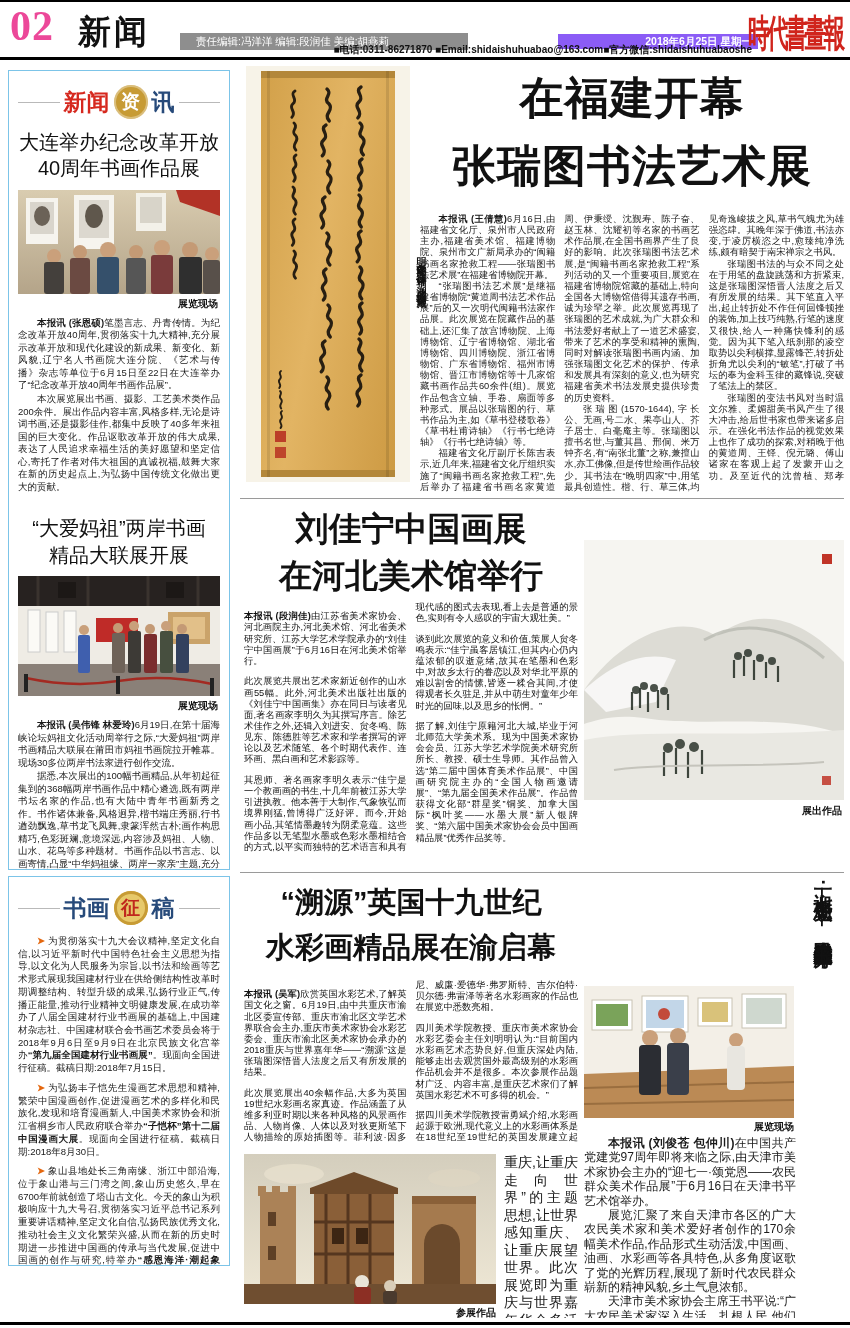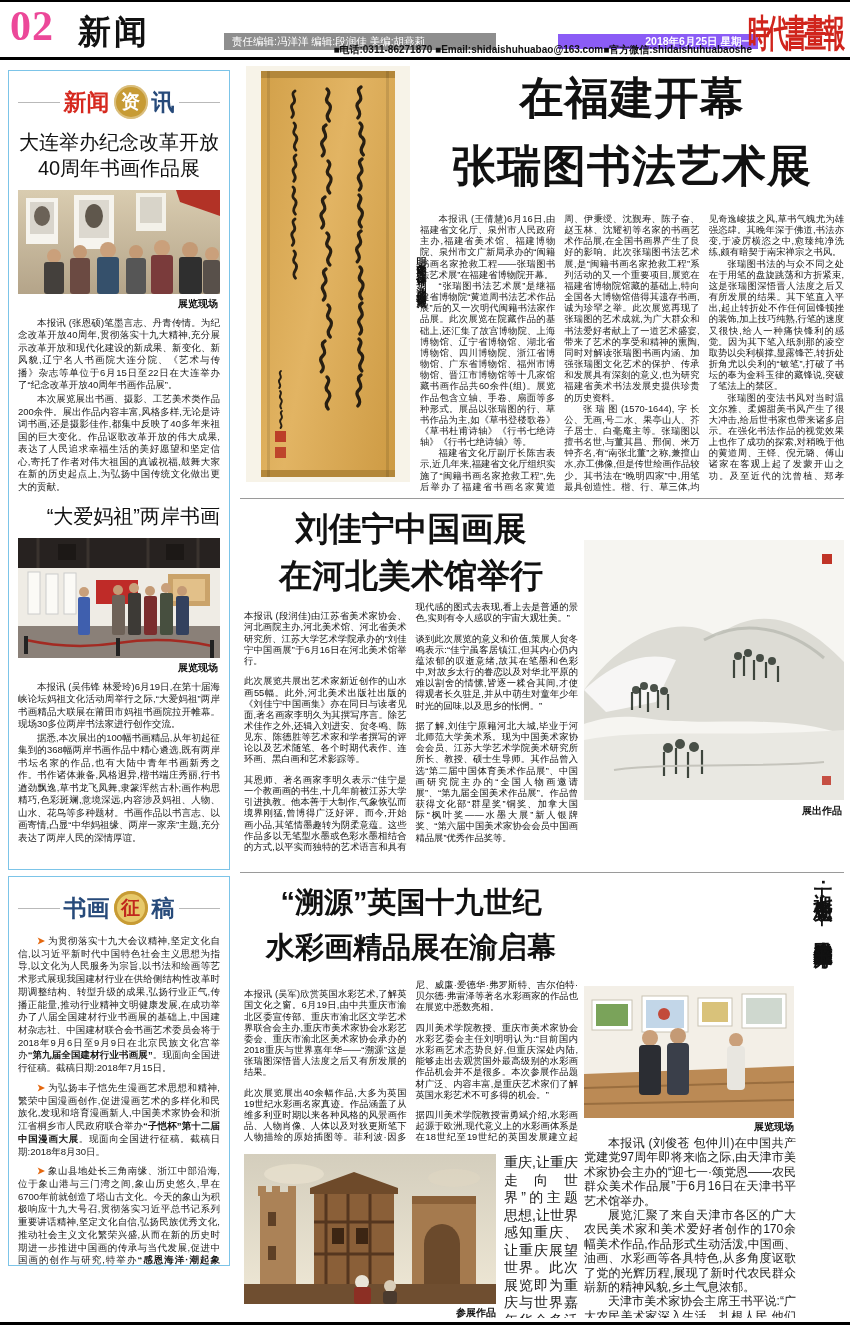--- a/index.html
+++ b/index.html
@@ -7,21 +7,21 @@
         font-family:"Liberation Sans",sans-serif;color:#111;}
   .abs{position:absolute;}
   
   .rule-top{left:0;top:0;width:850px;height:2px;background:#000;}
   .rule-head{left:0;top:57px;width:850px;height:3px;background:#000;}
   .rule-bottom{left:0;top:1322px;width:850px;height:3px;background:#000;}
   .page-num{left:10px;top:2px;font-family:"Liberation Serif",serif;font-weight:700;
             font-size:42px;color:#ec4899;letter-spacing:1px;}
   .section-name{left:78px;top:10px;font-size:33px;font-weight:900;letter-spacing:3px;}
   .editors-bar{left:180px;top:33px;width:256px;height:17px;background:#8e8e8e;color:#fff;
-               font-size:10.5px;line-height:17px;padding:0 8px;white-space:nowrap;overflow:hidden;margin-left:44px;}
+               font-size:10.5px;line-height:17px;padding:0 16px;white-space:nowrap;overflow:hidden;}
   .date-bar{left:558px;top:26px;width:194px;height:15px;background:#8b5cf6;color:#fff;
             font-size:10.5px;line-height:15px;text-align:right;padding-right:6px;font-weight:700;margin-top:8px;}
   .contact{left:200px;top:43px;width:552px;text-align:right;font-size:10px;font-weight:700;}
   .paper-logo{left:748px;top:8px;width:100px;font-family:"Liberation Serif",serif;font-weight:900;
               color:#d0241c;font-size:25px;white-space:nowrap;letter-spacing:-3px;
               transform:scale(.86,1.5);transform-origin:left top;}
   
   .lbox{left:8px;width:222px;border:1px solid #7cc4e8;box-sizing:border-box;
         padding:8px 9px;background:#fff;overflow:hidden;}
   .lbox1{top:70px;height:800px;}
@@ -45,21 +45,21 @@
   .scroll-photo{left:246px;top:66px;width:164px;height:416px;background:#f7f3e8;}
   .scroll-inner{position:absolute;left:15px;top:5px;width:134px;height:406px;
                 background:linear-gradient(100deg,#d2a049,#e2b463 45%,#cd9a43);}
   .scroll-caption{left:414px;top:248px;height:234px;writing-mode:vertical-rl;
                   font-size:10px;font-weight:700;letter-spacing:2px;}
   .main-headline{left:420px;top:64px;width:424px;text-align:center;font-size:44px;
                  font-weight:900;line-height:1.55;letter-spacing:1px;}
   .main-body{left:420px;top:214px;width:424px;height:282px;column-count:3;column-gap:9px;
              font-size:9.3px;line-height:1.2;text-align:justify;overflow:hidden;}
   .main-body p,.colbody p{margin:0;text-indent:2em;color:#1a1a1a;}
-  .lead{font-weight:400;}
+  .lead{font-weight:700;}
   .divider{height:1px;background:#9a9a9a;}
   
   .liu-headline{left:244px;top:506px;width:334px;text-align:center;font-size:33px;
                 font-weight:900;line-height:1.42;}
   .liu-body{left:244px;top:602px;width:334px;height:252px;column-count:2;column-gap:9px;
             font-size:9.3px;line-height:1.2;text-align:justify;overflow:hidden;}
   .liu-art{left:584px;top:540px;width:260px;height:260px;background:#f6f5f1;}
   .liu-cap{left:584px;top:804px;width:258px;text-align:right;font-weight:700;font-size:10px;}
   
   .su-headline{left:244px;top:880px;width:334px;text-align:center;font-size:29px;
@@ -140,22 +140,23 @@
           <circle cx="194" cy="64" r="7" fill="#caa07b"></circle>
             <rect x="185" y="70" width="17" height="34" rx="3" fill="#58504a"></rect>
         </g>
       </svg>
     </div>
     <div class="cap">展览现场</div>
     <div class="body">
       <p><b class="lead">本报讯 (张恩硕)</b><span>笔墨言志、丹青传情。为纪念改革开放40周年,贯彻落实十九大精神,充分展示改革开放和现代化建设的新成果、新变化、新风貌,辽宁名人书画院大连分院、《艺术与传播》杂志等单位于6月15日至22日在大连举办了“纪念改革开放40周年书画作品展”。</span></p>
       <p>本次展览展出书画、摄影、工艺美术类作品200余件。展出作品内容丰富,风格多样,无论是诗词书画,还是摄影佳作,都集中反映了40多年来祖国的巨大变化。作品讴歌改革开放的伟大成果,表达了人民追求幸福生活的美好愿望和坚定信心,寄托了作者对伟大祖国的真诚祝福,鼓舞大家在新的历史起点上,为弘扬中国传统文化做出更大的贡献。</p>
     </div>
-    <div class="box-headline" style="margin-top:10px;text-align:right;">
+    <div class="box-headline" style="margin-top:22px;">
       <div>“大爱妈祖”两岸书画</div>
+      <div>精品大联展开展</div>
     </div>
     <div class="photo" style="height:120px;">
       <svg width="202" height="120" viewBox="0 0 202 120">
         <rect width="202" height="30" fill="#272220"></rect>
         <g stroke="#3a332e" stroke-width="3">
             <line x1="20" y1="0" x2="20" y2="30"></line>
             <line x1="70" y1="0" x2="70" y2="30"></line>
             <line x1="130" y1="0" x2="130" y2="30"></line>
             <line x1="180" y1="0" x2="180" y2="30"></line>
           </g>

